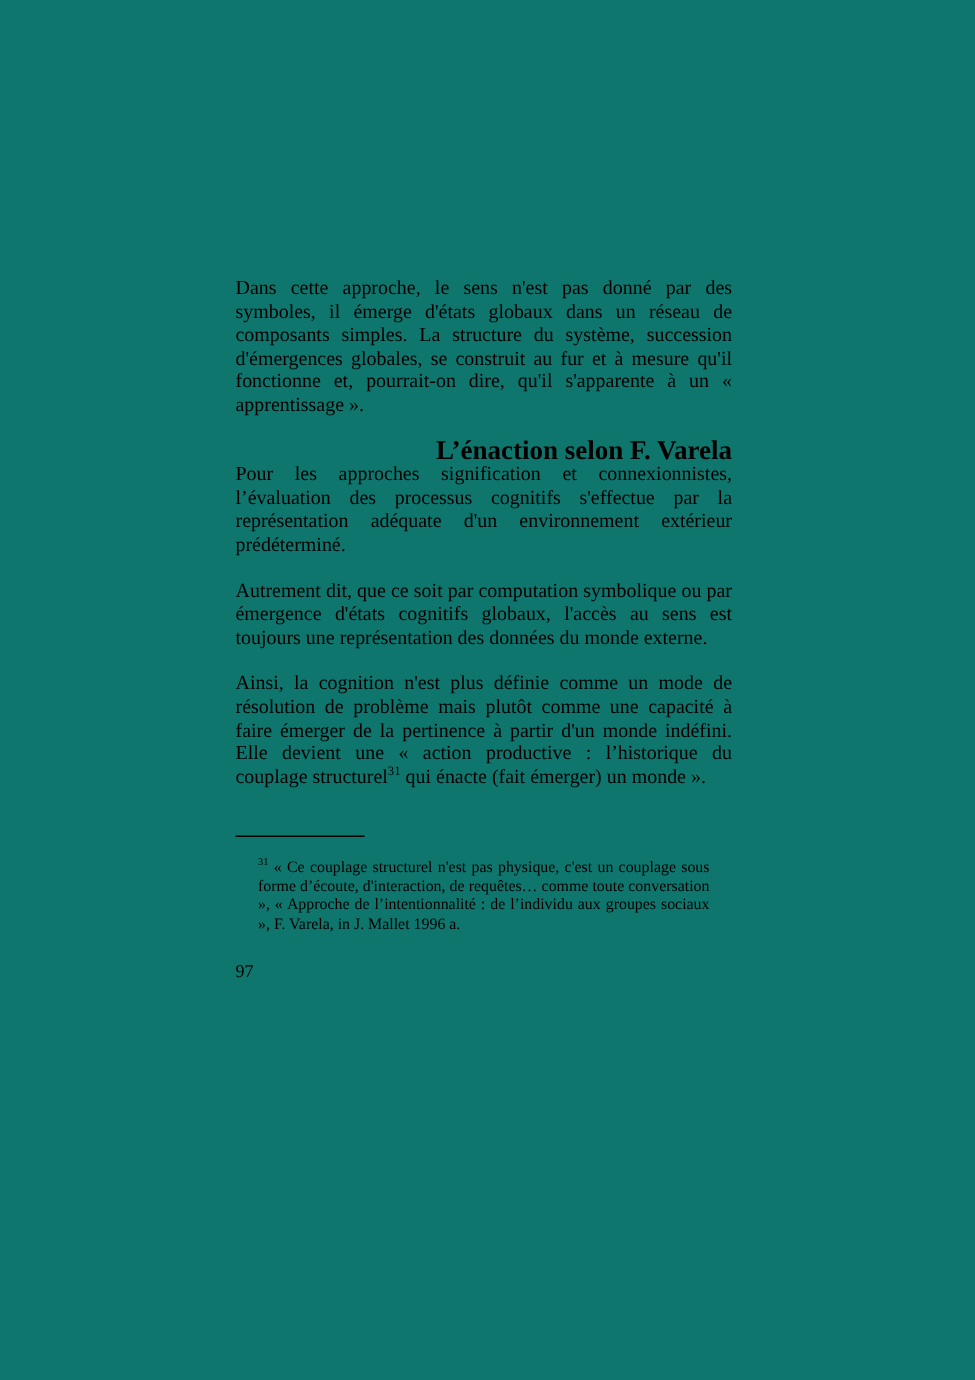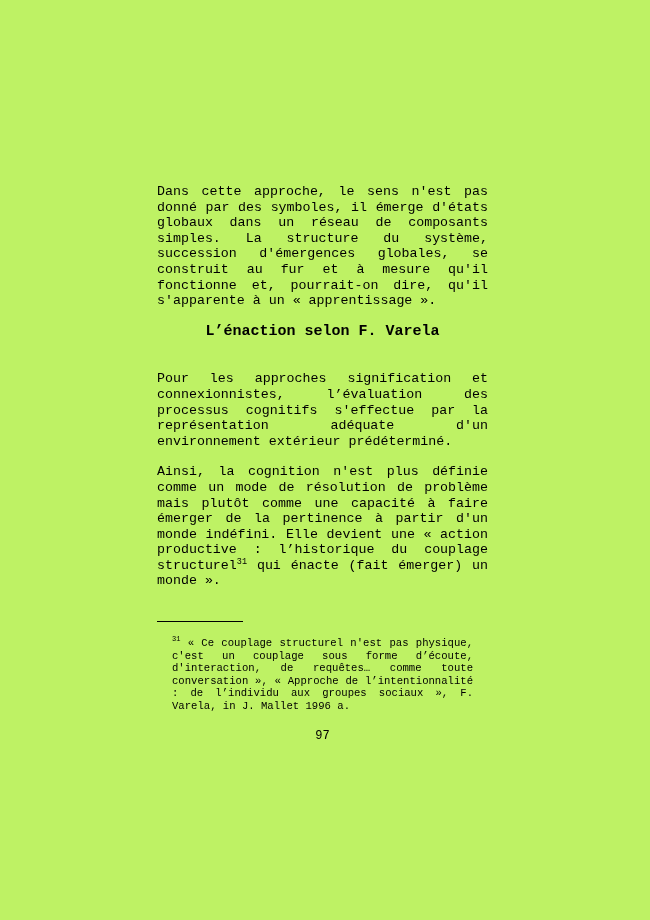--- a/index.html
+++ b/index.html
@@ -4,43 +4,43 @@
 <style>
   html, body {
     margin: 0;
     padding: 0;
     background: #ffffff;
   }
   .page {
     position: relative;
     width: 650px;
     height: 920px;
-    background: #bef264;
-    font-family: Liberation Mono, monospace;
+    background: #0f766e;
+    font-family: Liberation Serif, serif;
     color: #000000;
     overflow: hidden;
   }
   .text-block {
     position: absolute;
     left: 157px;
     top: 184px;
     width: 331px;
   }
   .para {
     margin: 0 0 15px 0;
     font-size: 13.3px;
     line-height: 15.6px;
     text-align: justify;
   }
   .section-heading {
-    margin: 1px 0 32px 0;
-    font-size: 15px;
+    margin: 1px 0 0 0;
+    font-size: 18px;
     line-height: 15.6px;
     font-weight: bold;
-    text-align: center;
+    text-align: right;
   }
   .last-para {
     margin-bottom: 0;
   }
   sup.fn-ref {
     font-size: 8.5px;
     line-height: 0;
     vertical-align: super;
   }
   .footnote-block {
@@ -60,35 +60,36 @@
   }
   .footnote-text sup {
     font-size: 7px;
     vertical-align: super;
     line-height: 0;
   }
   .page-number {
     margin-top: 16px;
     font-size: 12px;
     line-height: 14px;
-    text-align: center;
+    text-align: left;
   }
 </style>
 </head>
 <body>
 
 <div class="page">
   <div class="text-block">
 
     <p class="para">Dans cette approche, le sens n'est pas donné par des symboles, il émerge d'états globaux dans un réseau de composants simples. La structure du système, succession d'émergences globales, se construit au fur et à mesure qu'il fonctionne et, pourrait-on dire, qu'il s'apparente à un « apprentissage ».</p>
 
     <h3 class="section-heading">L’énaction selon F. Varela</h3>
 
     <p class="para">Pour les approches signification et connexionnistes, l’évaluation des processus cognitifs s'effectue par la représentation adéquate d'un environnement extérieur prédéterminé.</p>
 
+    <p class="para">Autrement dit, que ce soit par computation symbolique ou par émergence d'états cognitifs globaux, l'accès au sens est toujours une représentation des données du monde externe.</p>
 
 
     <p class="para"><span>Ainsi, la cognition n'est plus définie comme un mode de résolution de problème mais plutôt comme une capacité à faire émerger de la pertinence à partir d'un monde indéfini. Elle devient une « action productive : l’historique du couplage structurel</span><sup class="fn-ref">31</sup><span> qui énacte (fait émerger) un monde ».</span></p>
 
 
     <div class="footnote-block">
       <div class="footnote-rule"></div>
       <p class="footnote-text"><sup>31</sup><span> « Ce couplage structurel n'est pas physique, c'est un couplage sous forme d’écoute, d'interaction, de requêtes… comme toute conversation », « Approche de l’intentionnalité : de l’individu aux groupes sociaux », F. Varela, in J. Mallet 1996 a.</span></p>
     </div>
 

